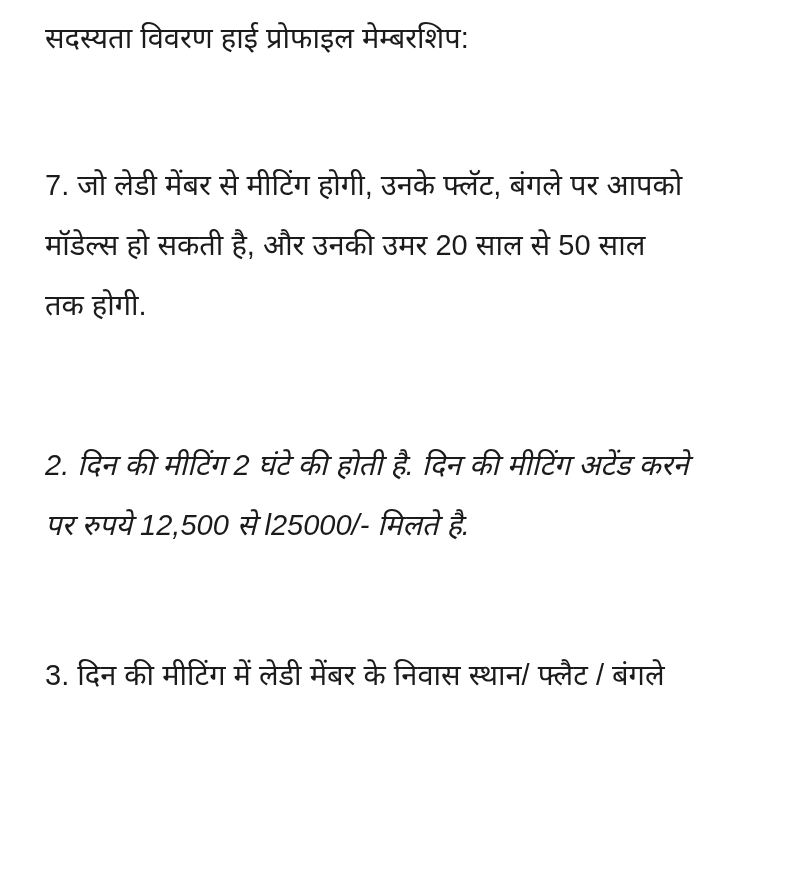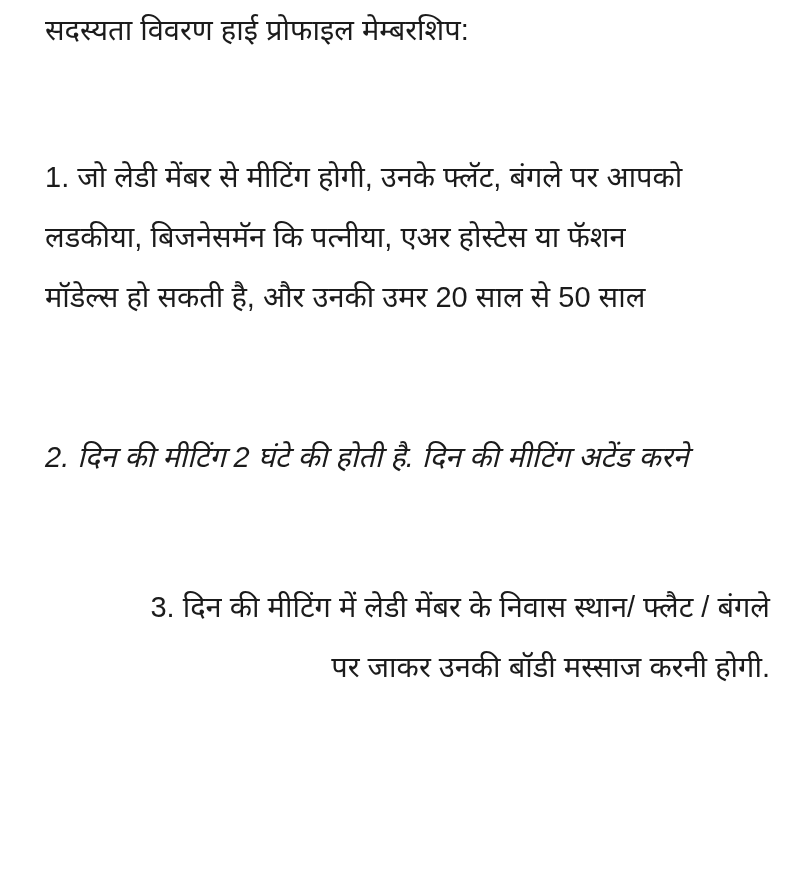--- a/index.html
+++ b/index.html
@@ -9,56 +9,56 @@
   }
   body {
     width: 806px;
     height: 883px;
     overflow: hidden;
   }
   .doc {
     box-sizing: border-box;
     width: 806px;
     height: 839px;
-    padding: 0 36px 0 45px;
+    padding: 8px 36px 0 45px;
     font-family: "Liberation Sans", "DejaVu Sans", sans-serif;
     font-size: 29px;
     line-height: 60px;
     color: #1b1b1b;
     font-weight: 400;
   }
   .heading {
     white-space: nowrap;
   }
   .para {
     display: block;
   }
   .para-1 { margin-top: 87px; }
   .para-2 { margin-top: 100px; font-style: italic; }
-  .para-3 { margin-top: 90px; text-align: right; }
+  .para-3 { margin-top: 90px; }
   .line {
     display: block;
     white-space: nowrap;
   }
 </style>
 </head>
 <body>
 
 <div class="doc">
 
   <div class="heading">सदस्यता विवरण हाई प्रोफाइल मेम्बरशिप:</div>
 
   <div class="para para-1">
-    <span class="line">1. जो लेडी मेंबर से मीटिंग होगी, उनके फ्लॅट, बंगले पर आपको</span>
-    <span class="line">लडकीया, बिजनेसमॅन कि पत्नीया, एअर होस्टेस या फॅशन</span>
+    <span class="line">7. जो लेडी मेंबर से मीटिंग होगी, उनके फ्लॅट, बंगले पर आपको</span>
     <span class="line">मॉडेल्स हो सकती है, और उनकी उमर 20 साल से 50 साल</span>
+    <span class="line">तक होगी.</span>
   </div>
 
   <div class="para para-2">
     <span class="line">2. दिन की मीटिंग 2 घंटे की होती है. दिन की मीटिंग अटेंड करने</span>
+    <span class="line">पर रुपये 12,500 से l25000/- मिलते है.</span>
   </div>
 
   <div class="para para-3">
     <span class="line">3. दिन की मीटिंग में लेडी मेंबर के निवास स्थान/ फ्लैट / बंगले</span>
-    <span class="line">पर जाकर उनकी बॉडी मस्साज करनी होगी.</span>
   </div>
 
 </div>
 
 </body></html>

